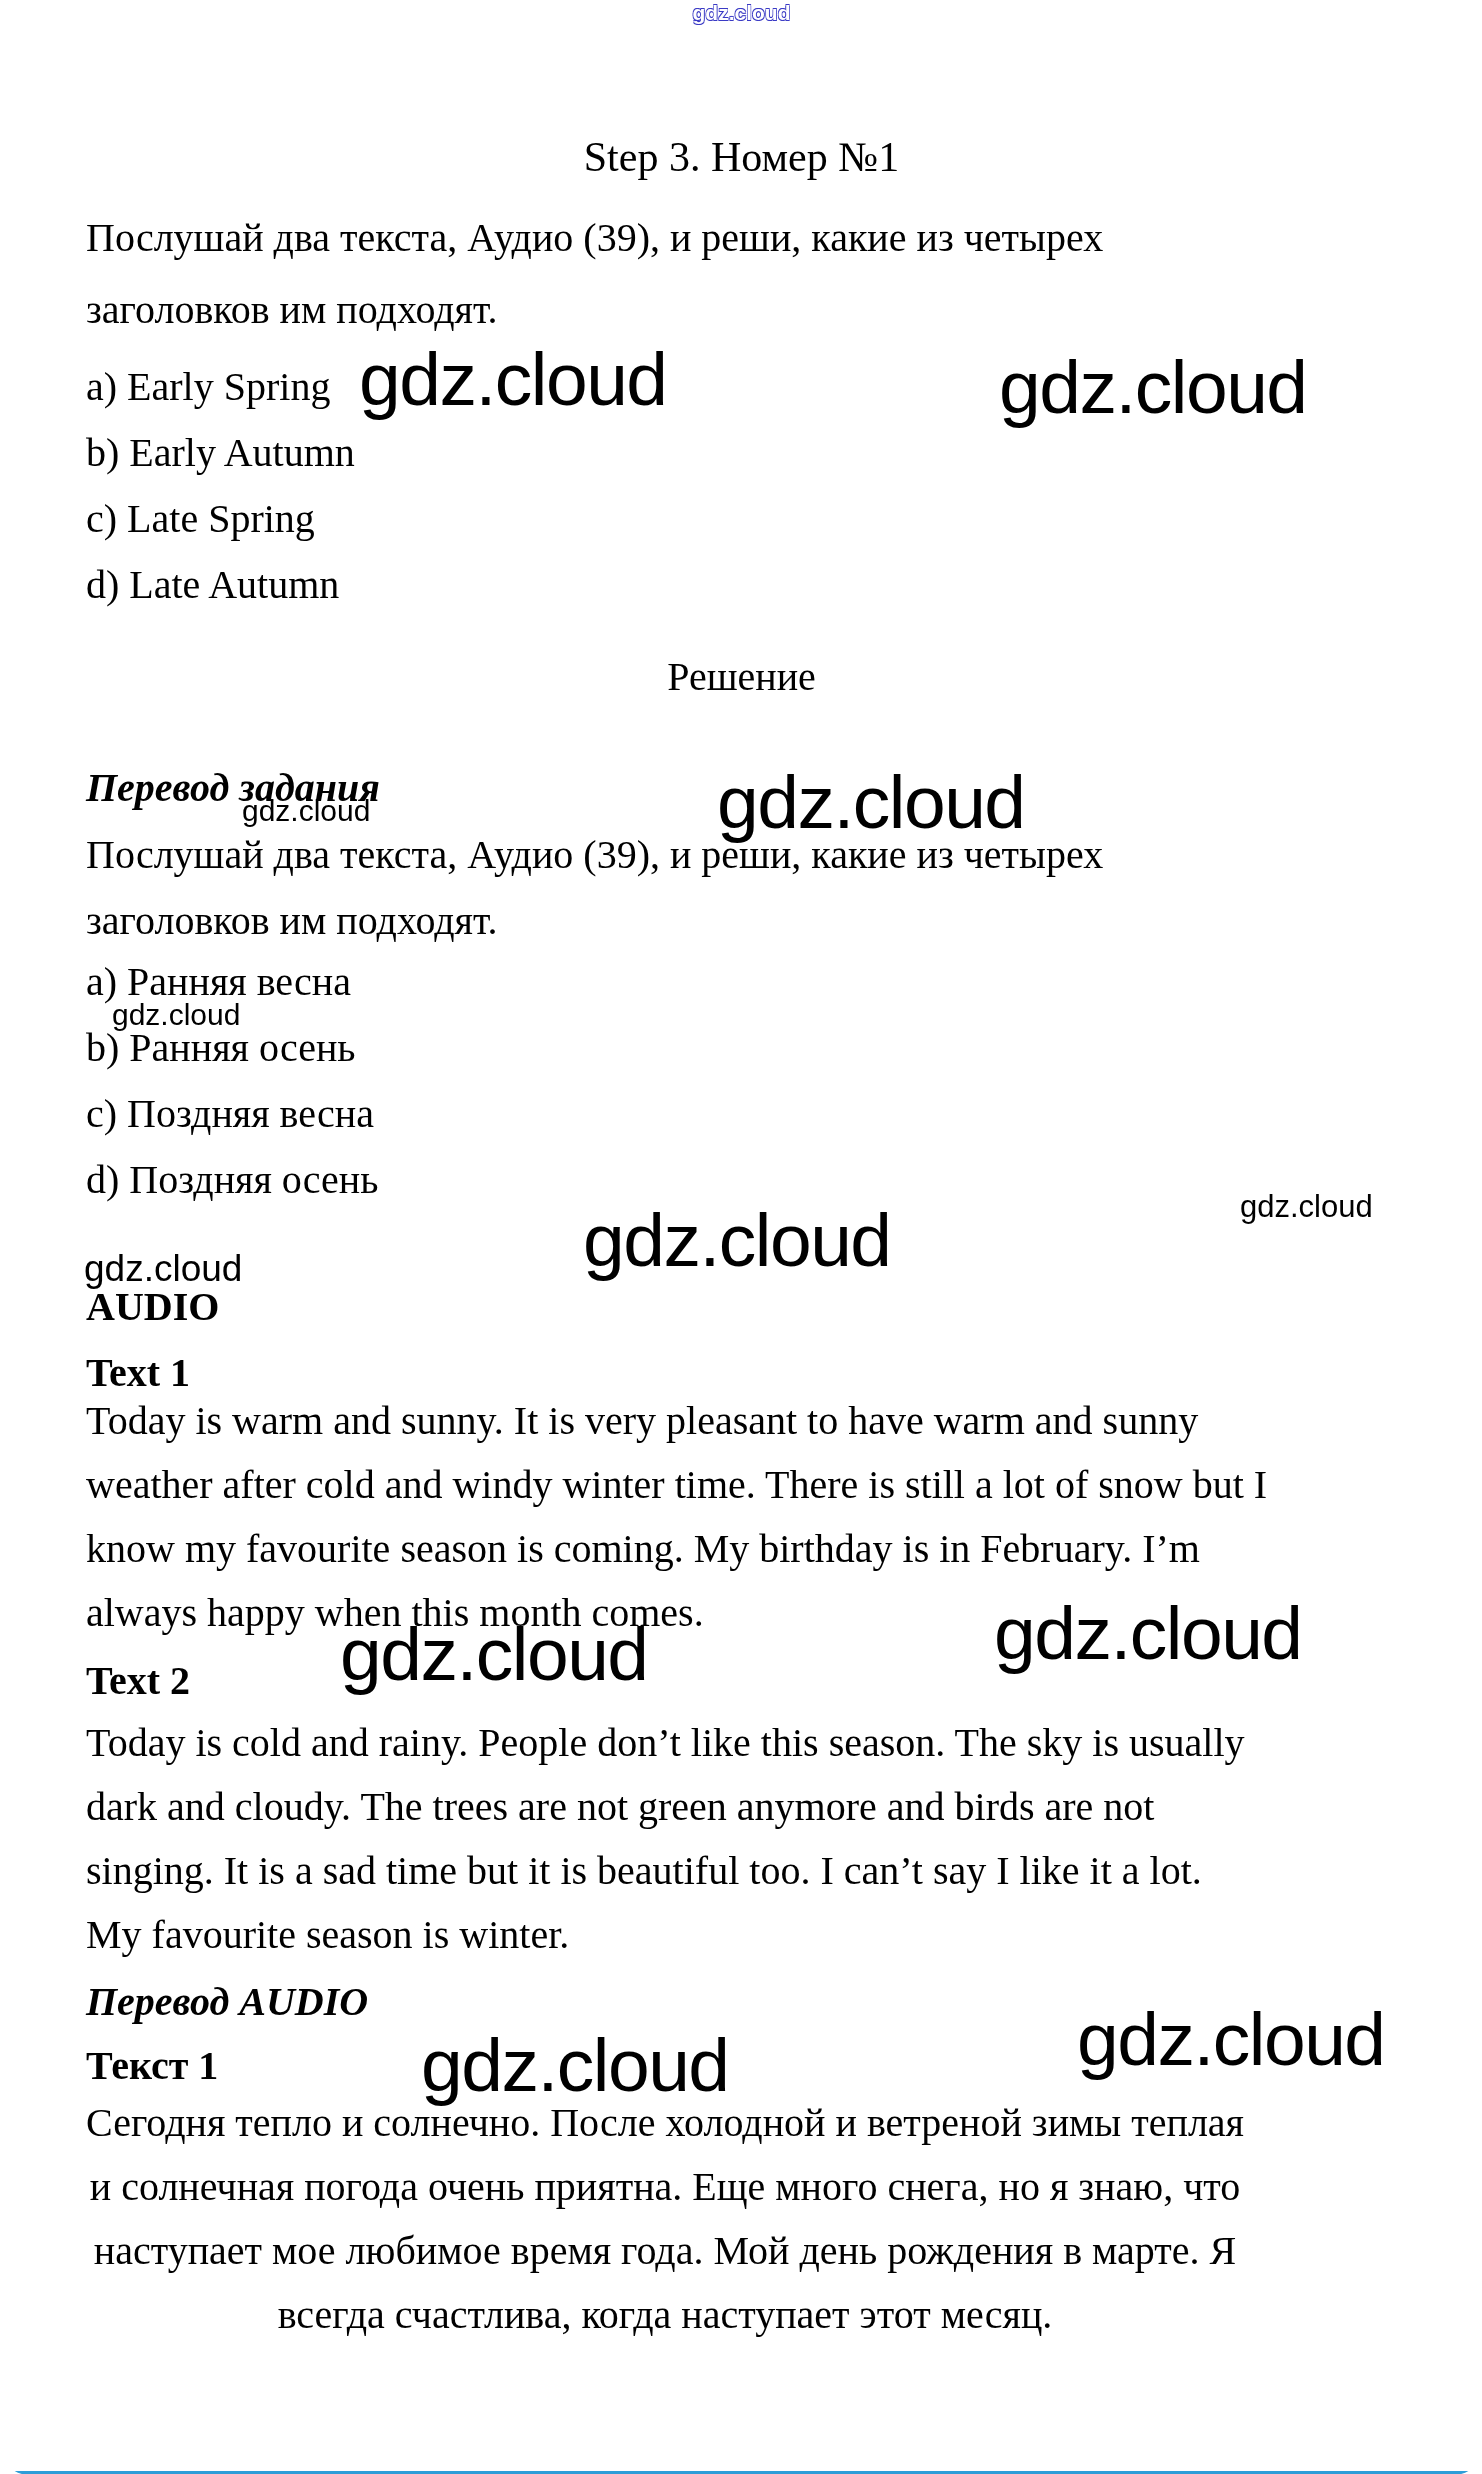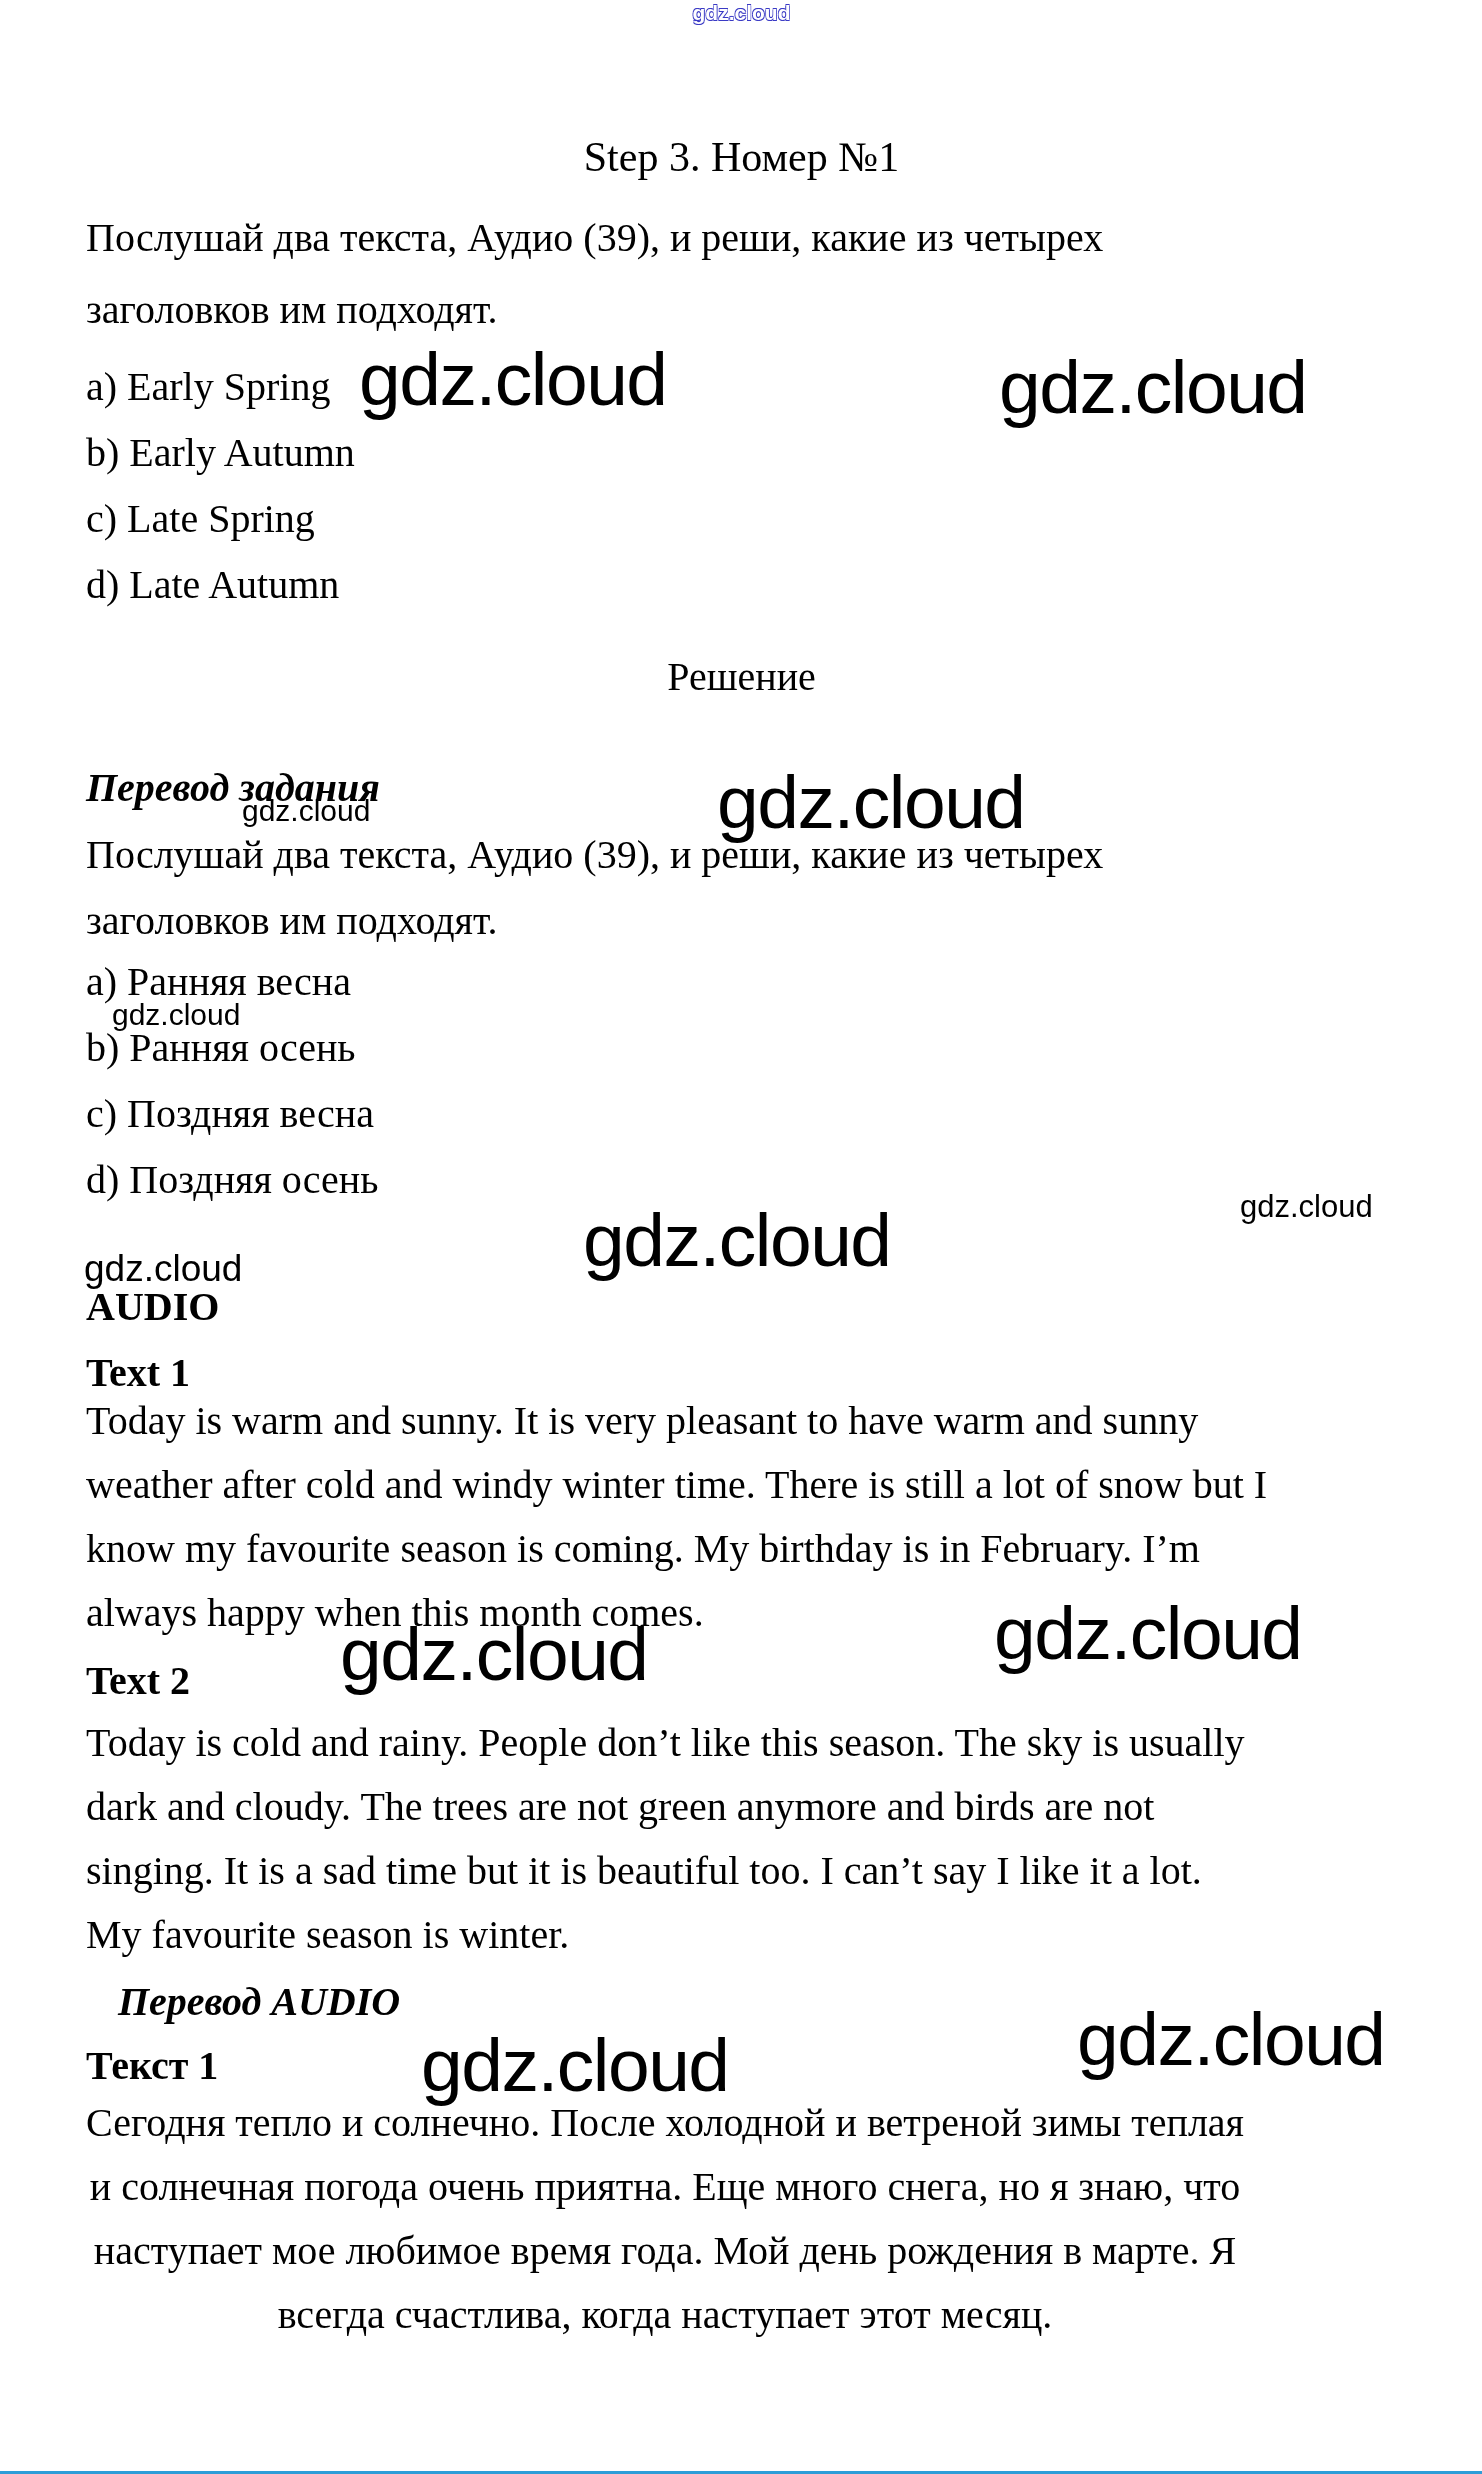--- a/index.html
+++ b/index.html
@@ -4,20 +4,21 @@
 <style>
   html, body { margin: 0; padding: 0; background: #ffffff; }
   .page {
     position: relative;
     width: 1483px;
     height: 2475px;
     background: #ffffff;
     overflow: hidden;
     font-family: "Liberation Serif", serif;
     color: #000;
+    border-radius: 29px;
   }
 
   
   .center-line {
     position: absolute; left: 0; width: 100%;
     text-align: center; font-size: 42px; line-height: 66px;
     white-space: nowrap;
   }
   .block { position: absolute; left: 86px; }
   .ln { font-size: 40px; line-height: 66px; height: 66px; white-space: nowrap; }
@@ -32,21 +33,21 @@
   .options-en-pos { top: 354px; }
   .solution-pos { top: 644px; font-size: 40px; }
   .tr-heading-pos { top: 755px; }
   .task-ru-pos { top: 822px; }
   .options-ru-pos { top: 949px; }
   .audio-heading-pos { top: 1274px; }
   .text1-label-pos { top: 1340px; }
   .text1-para-pos { top: 1389px; }
   .text2-label-pos { top: 1648px; }
   .text2-para-pos { top: 1711px; }
-  .audio-tr-heading-pos { top: 1969px; margin-left: 32px; }
+  .audio-tr-heading-pos { top: 1969px; }
   .text1-ru-label-pos { top: 2033px; }
   .text1-ru-para-pos { top: 2091px; text-align: center; }
 
   
   .wm {
     position: absolute;
     font-family: "Liberation Sans", sans-serif;
     color: #000;
     white-space: nowrap;
     line-height: 1;

